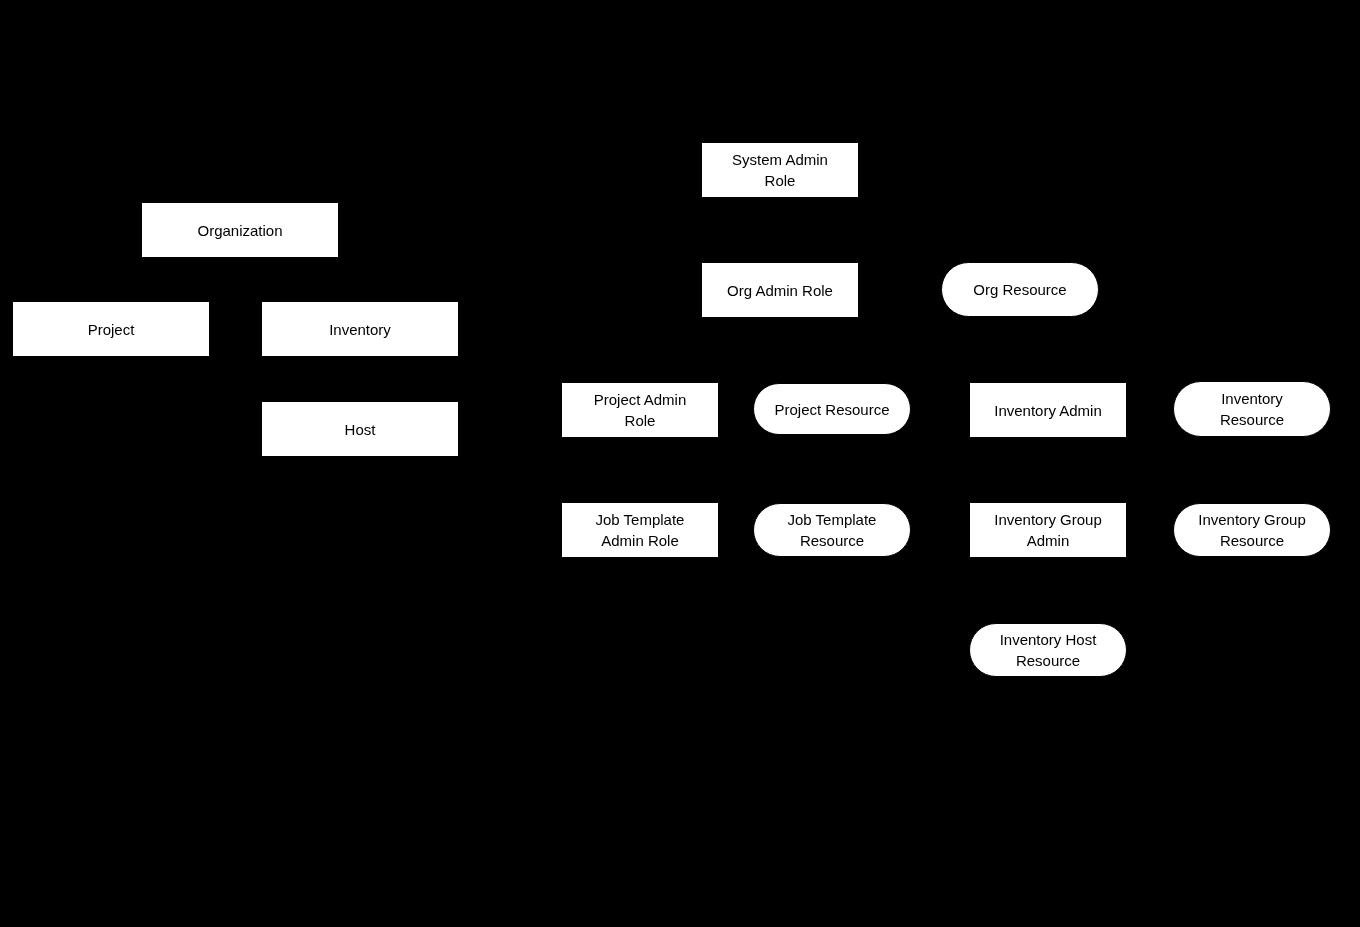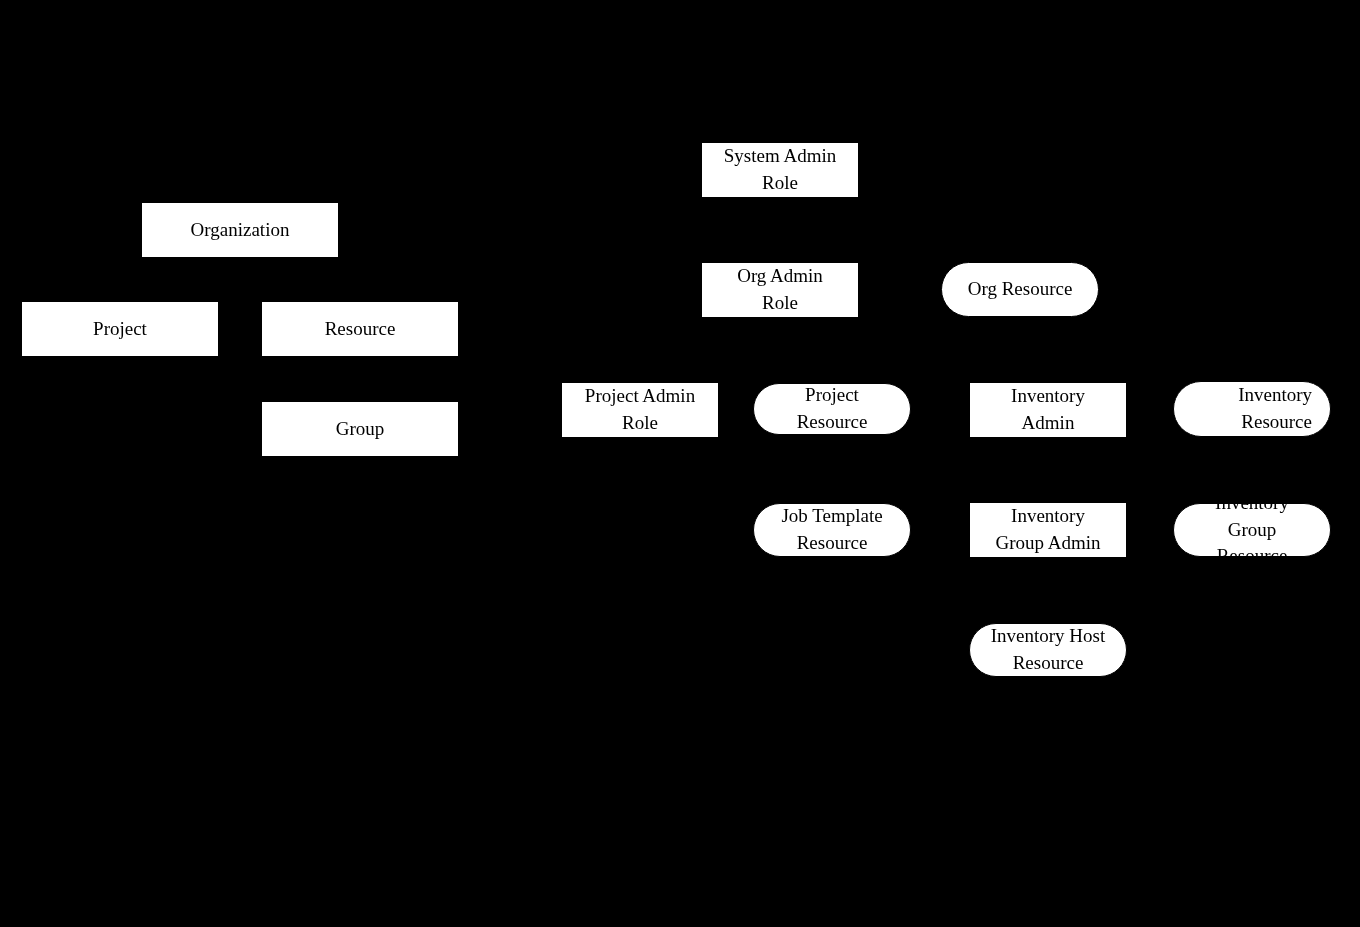--- a/index.html
+++ b/index.html
@@ -16,68 +16,68 @@
     font-family: "Liberation Sans", "DejaVu Sans", sans-serif;
   }
   .node {
     position: absolute;
     background: #ffffff;
     color: #000000;
     display: flex;
     align-items: center;
     justify-content: center;
     text-align: center;
-    font-size: 19px;
+    font-size: 15px;
     line-height: 1.4;
     box-sizing: border-box;
     padding: 0 18px;
     border: 1px solid #000000;
-    font-family: Liberation Serif, serif;
   }
   .pill {
     border-radius: 28px;
   }
 
   
   #n-organization        { left: 141px; top: 202px; width: 198px; height: 56px; }
-  #n-project             { left: 21px;  top: 301px; width: 198px; height: 56px; }
+  #n-project             { left: 12px;  top: 301px; width: 198px; height: 56px; }
   #n-inventory           { left: 261px; top: 301px; width: 198px; height: 56px; }
   #n-job-template        { left: 21px;  top: 401px; width: 198px; height: 56px; }
   #n-group               { left: 261px; top: 401px; width: 198px; height: 56px; }
   #n-host                { left: 261px; top: 501px; width: 198px; height: 56px; }
 
   
   #n-system-admin-role        { left: 701px;  top: 142px; width: 158px; height: 56px; }
   #n-org-admin-role           { left: 701px;  top: 262px; width: 158px; height: 56px; }
   #n-org-resource             { left: 941px;  top: 262px; width: 158px; height: 55px; }
   #n-project-admin-role       { left: 561px;  top: 382px; width: 158px; height: 56px; }
   #n-project-resource         { left: 753px;  top: 383px; width: 158px; height: 52px; }
   #n-inventory-admin          { left: 969px;  top: 382px; width: 158px; height: 56px; }
-  #n-inventory-resource       { left: 1173px; top: 381px; width: 158px; height: 56px; text-align: right; }
+  #n-inventory-resource       { left: 1173px; top: 381px; width: 158px; height: 56px; }
   #n-job-template-admin-role  { left: 561px;  top: 502px; width: 158px; height: 56px; }
   #n-job-template-resource    { left: 753px;  top: 503px; width: 158px; height: 54px; }
   #n-inventory-group-admin    { left: 969px;  top: 502px; width: 158px; height: 56px; }
   #n-inventory-group-resource { left: 1173px; top: 503px; width: 158px; height: 54px; }
   #n-inventory-host-resource  { left: 969px;  top: 623px; width: 158px; height: 54px; }
 </style>
 </head>
 <body>
 
 <div id="canvas">
 
   <div class="node" id="n-organization">Organization</div>
   <div class="node" id="n-project">Project</div>
-  <div class="node" id="n-inventory">Resource</div>
-  <div class="node" id="n-group">Group</div>
+  <div class="node" id="n-inventory">Inventory</div>
+  <div class="node" id="n-group">Host</div>
 
   <div class="node" id="n-system-admin-role">System Admin Role</div>
   <div class="node" id="n-org-admin-role">Org Admin Role</div>
   <div class="node pill" id="n-org-resource">Org Resource</div>
   <div class="node" id="n-project-admin-role">Project Admin Role</div>
   <div class="node pill" id="n-project-resource">Project Resource</div>
   <div class="node" id="n-inventory-admin">Inventory Admin</div>
   <div class="node pill" id="n-inventory-resource">Inventory Resource</div>
+  <div class="node" id="n-job-template-admin-role">Job Template Admin Role</div>
   <div class="node pill" id="n-job-template-resource">Job Template Resource</div>
   <div class="node" id="n-inventory-group-admin">Inventory Group Admin</div>
   <div class="node pill" id="n-inventory-group-resource">Inventory Group Resource</div>
   <div class="node pill" id="n-inventory-host-resource">Inventory Host Resource</div>
 
 </div>
 
 </body></html>

